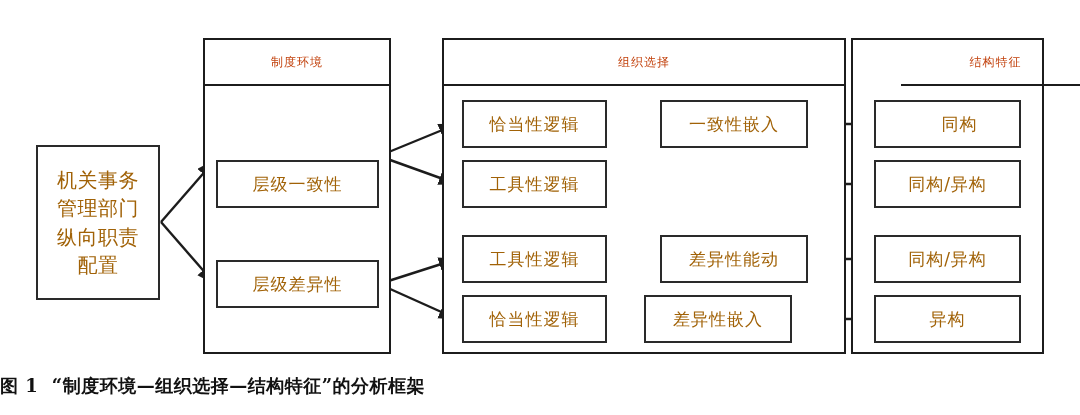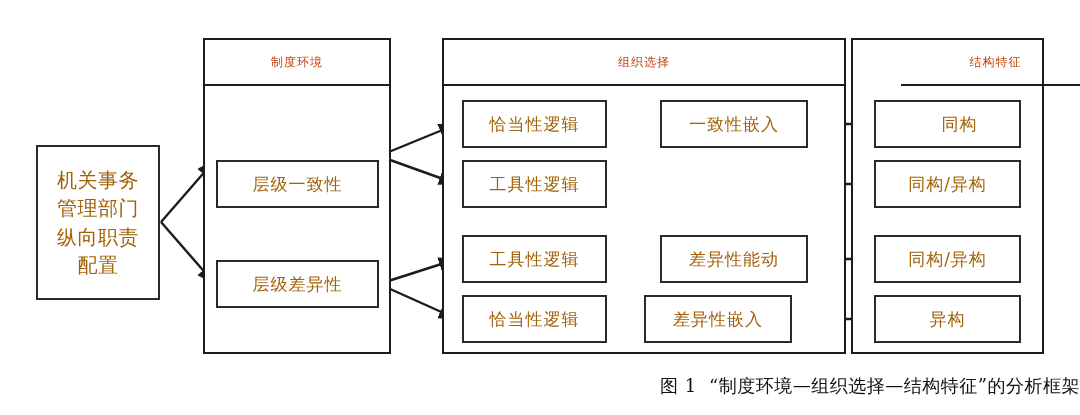--- a/index.html
+++ b/index.html
@@ -73,23 +73,23 @@
     letter-spacing: 0.5px;
   }
   .node.source span { display: block; white-space: nowrap; }
 
   
   .caption {
     position: absolute;
     left: 0;
     top: 374px;
     width: 1080px;
-    text-align: right;
+    text-align: left;
     font-size: 18px;
-    font-weight: normal;
+    font-weight: bold;
     letter-spacing: 0.5px;
     color: #111111;
     font-family: "DejaVu Serif", "Liberation Serif", serif;
   }
   .caption .cap-num { font-family: "DejaVu Serif", "Liberation Serif", serif; }
 </style>
 </head>
 <body>
 
 <div id="figure">

